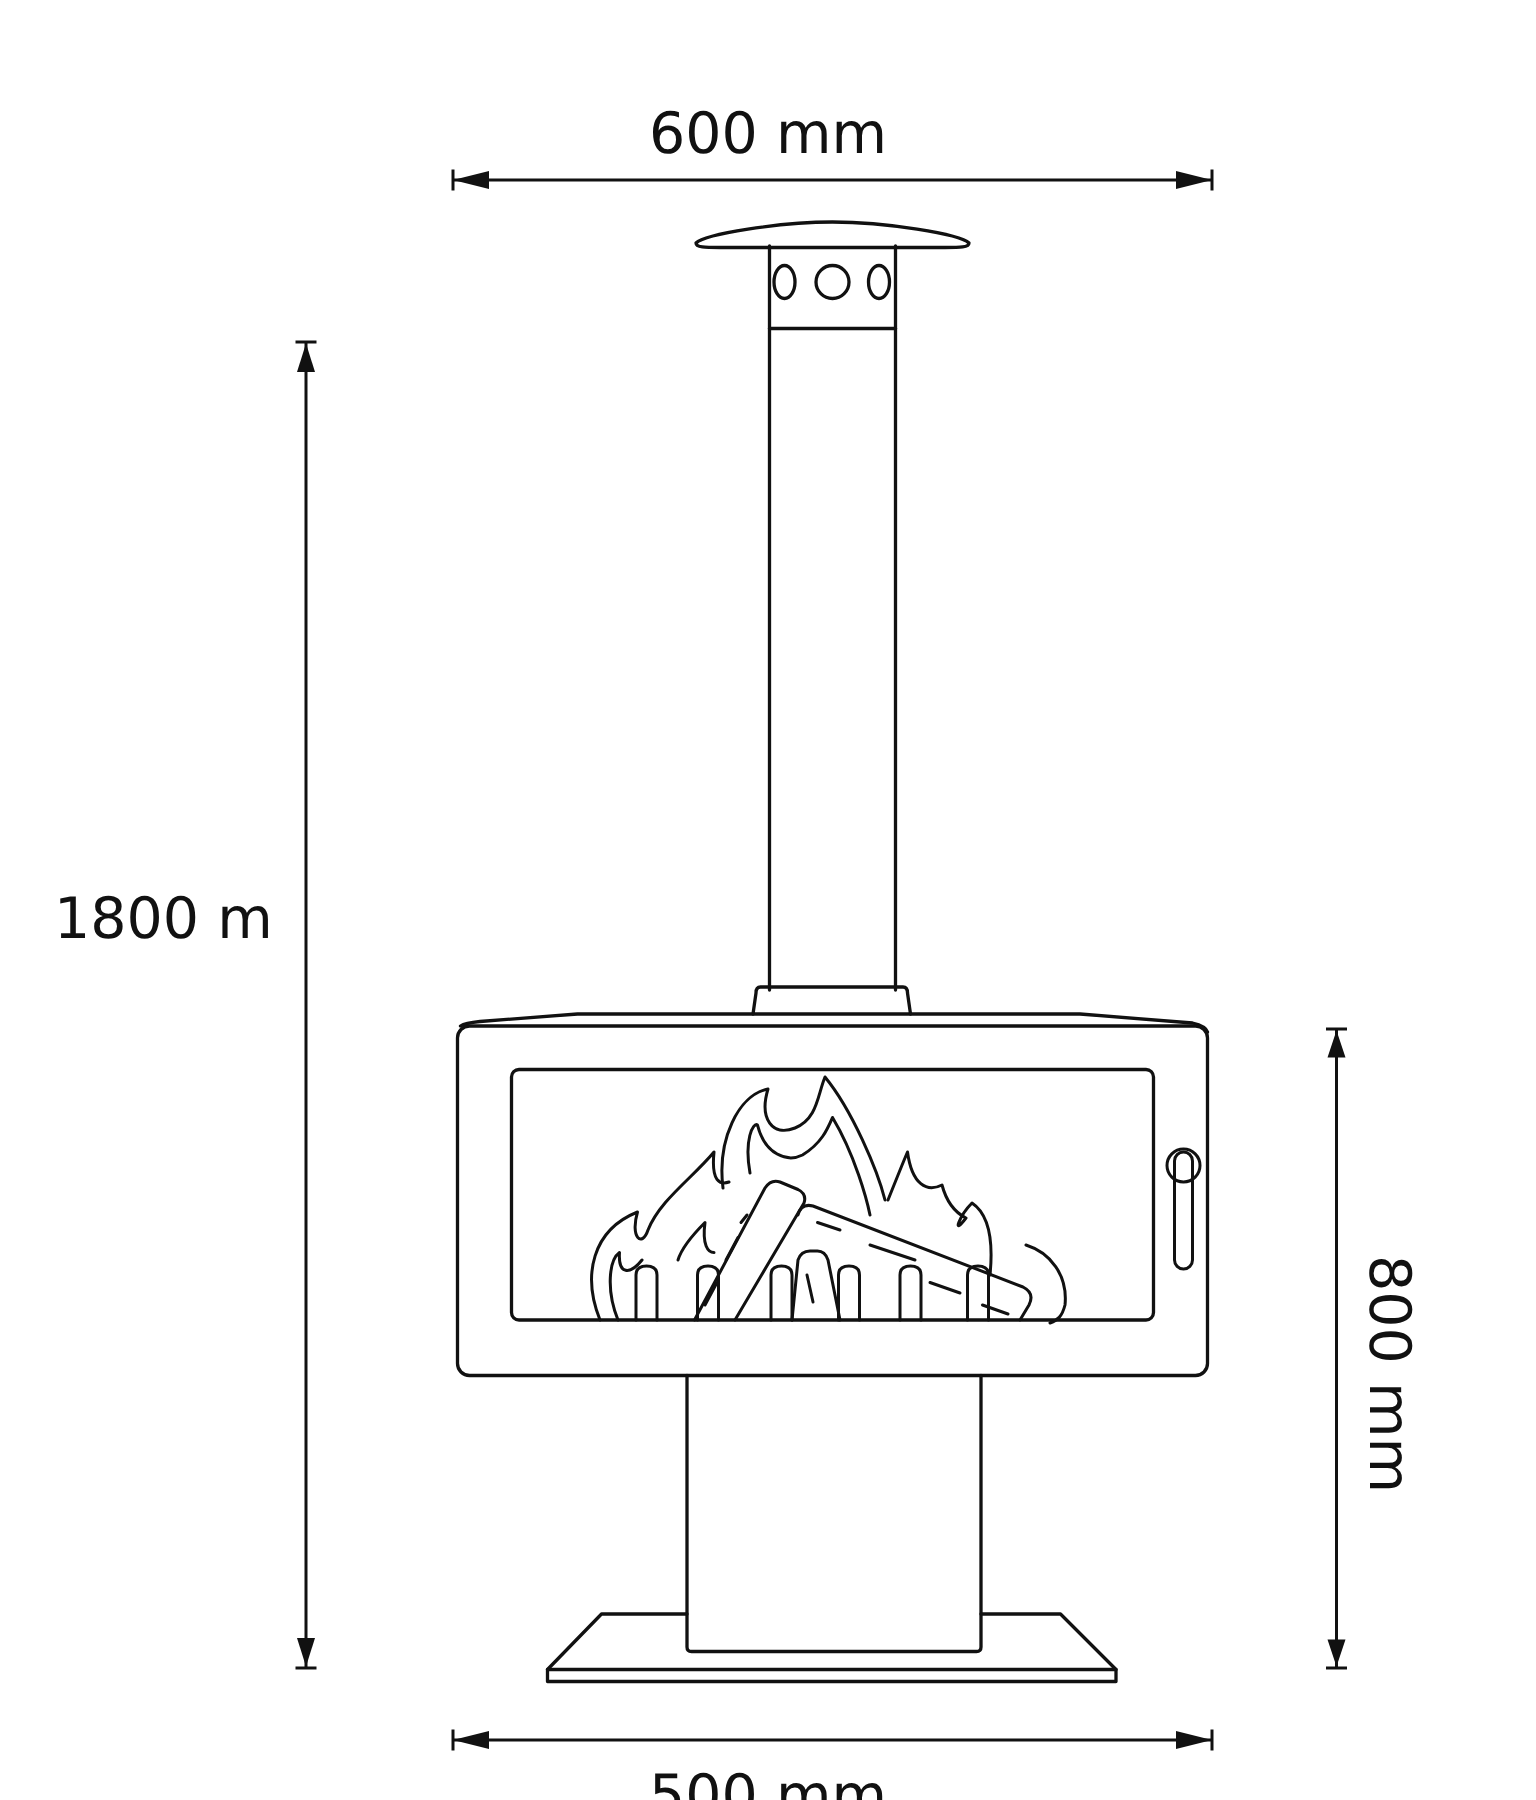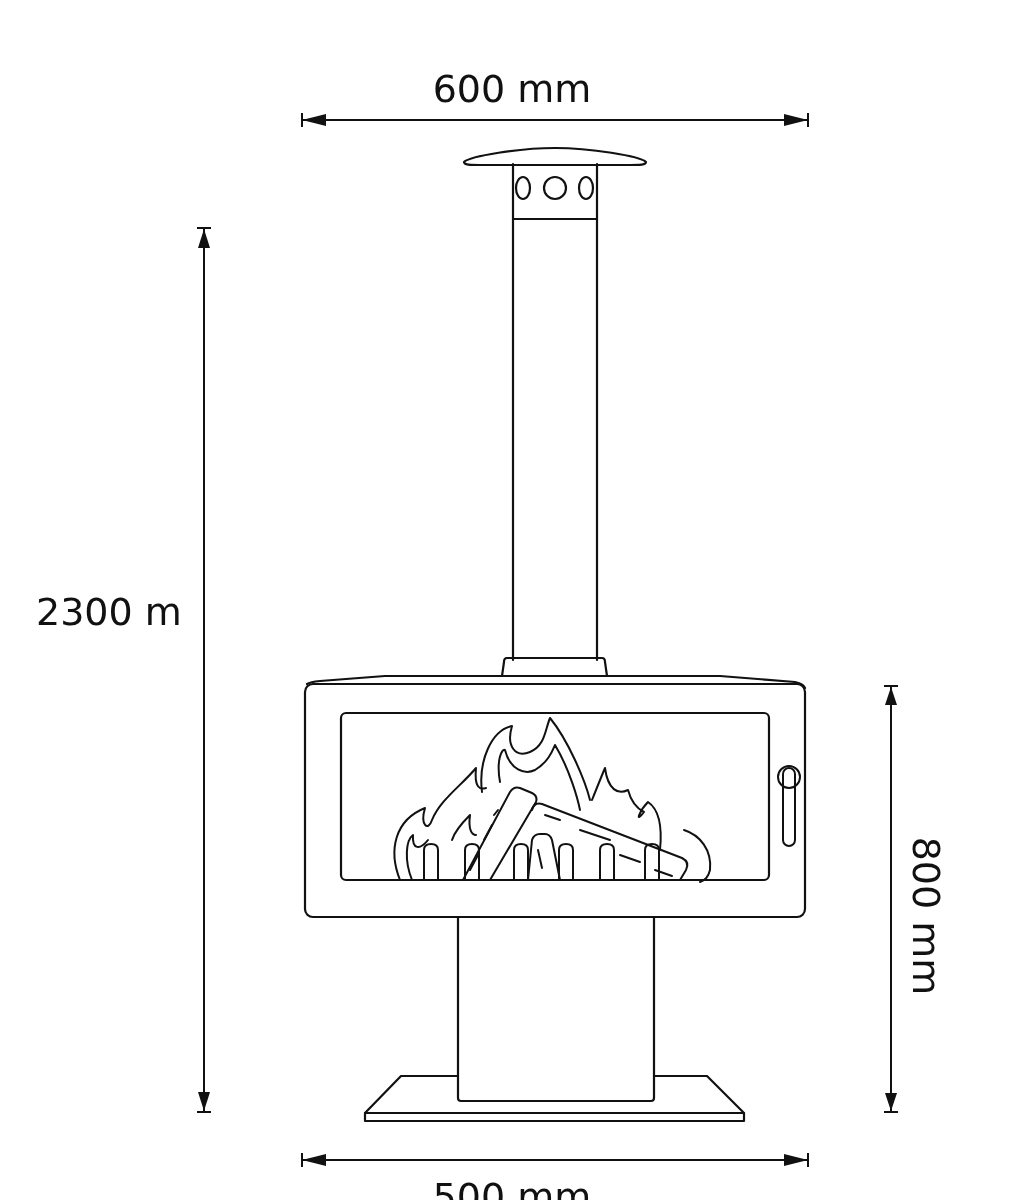--- a/index.html
+++ b/index.html
@@ -26,21 +26,21 @@
     .dim { fill: none; stroke: #111; stroke-width: 2; }
     .arrow { fill: #111; stroke: none; }
   </style>
 </head>
 <body>
 
 <div id="stage">
 
   <div class="dim-label" id="label-top">600 mm</div>
   <div class="dim-label" id="label-bottom">500 mm</div>
-  <div class="dim-label" id="label-left">2300 m</div>
+  <div class="dim-label" id="label-left">1800 m</div>
   <div class="dim-label" id="label-right">800 mm</div>
 
   <svg width="1024" height="1200" viewBox="0 0 1024 1200">
 
     <g>
       <line class="dim" x1="302" y1="80" x2="808" y2="80"></line>
       <line class="dim" x1="302" y1="73" x2="302" y2="87"></line>
       <line class="dim" x1="808" y1="73" x2="808" y2="87"></line>
       <polygon class="arrow" points="302,80 326,74 326,86"></polygon>
       <polygon class="arrow" points="808,80 784,74 784,86"></polygon>

